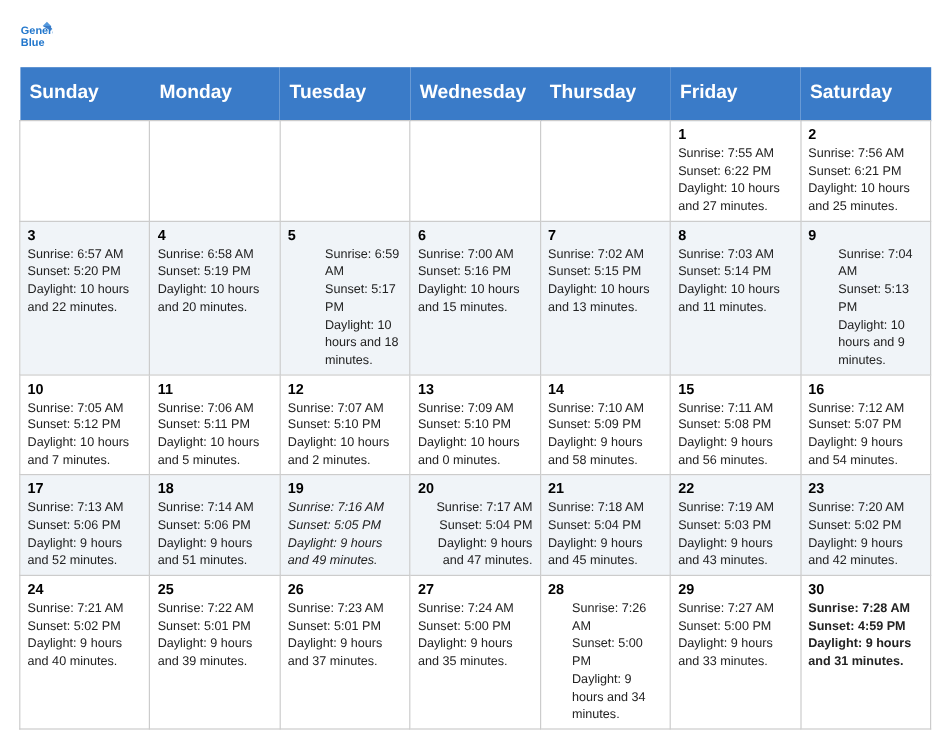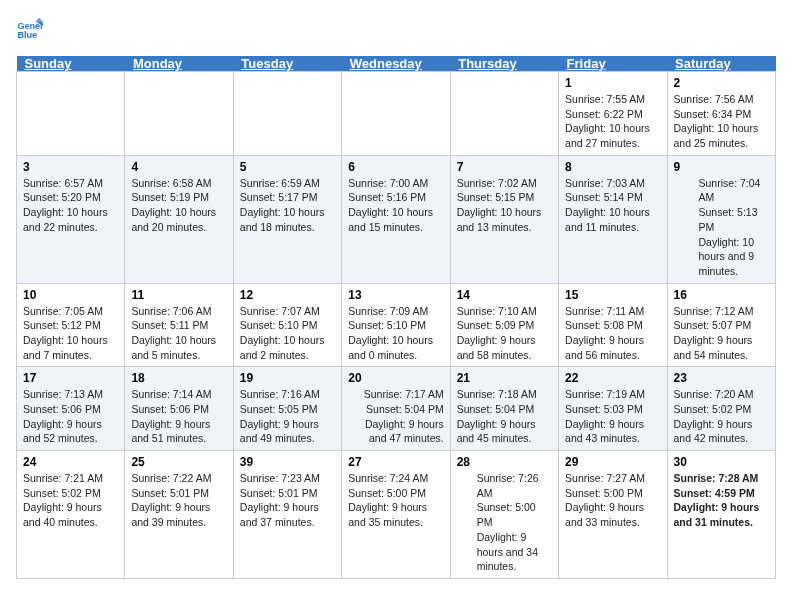--- a/index.html
+++ b/index.html
@@ -40,24 +40,23 @@
     }
     table {
       width: 100%;
       border-collapse: collapse;
       font-size: 11px;
     }
     thead th {
       background: #3a7bc8;
       color: #fff;
       text-align: left;
-      padding: 0 8px;
-      font-size: 13px;
+      padding: 13px 8px;
+      font-size: 16px;
       font-weight: bold;
-      text-decoration: underline;
     }
     tbody tr {
       vertical-align: top;
     }
     tbody tr:nth-child(odd) {
       background: #fff;
     }
     tbody tr:nth-child(even) {
       background: #f0f4f8;
     }
@@ -123,40 +122,40 @@
         <td class="empty-cell"></td>
         <td>
           <div class="day-num">1</div>
           <div class="day-detail" style="white-space: pre-line;">Sunrise: 7:55 AM
 Sunset: 6:22 PM
 Daylight: 10 hours and 27 minutes.</div>
         </td>
         <td>
           <div class="day-num">2</div>
           <div class="day-detail" style="white-space: pre-line;">Sunrise: 7:56 AM
-Sunset: 6:34 PM
+Sunset: 6:21 PM
 Daylight: 10 hours and 25 minutes.</div>
         </td>
       </tr>
       <tr>
         <td>
           <div class="day-num">3</div>
           <div class="day-detail" style="white-space: pre-line;">Sunrise: 6:57 AM
 Sunset: 5:20 PM
 Daylight: 10 hours and 22 minutes.</div>
         </td>
         <td>
           <div class="day-num">4</div>
           <div class="day-detail" style="white-space: pre-line;">Sunrise: 6:58 AM
 Sunset: 5:19 PM
 Daylight: 10 hours and 20 minutes.</div>
         </td>
         <td>
           <div class="day-num">5</div>
-          <div class="day-detail" style="white-space: pre-line;">Sunrise: 6:59 AM
+          <div class="day-detail" style="white-space: pre-line; margin-left: 31px;">Sunrise: 6:59 AM
 Sunset: 5:17 PM
 Daylight: 10 hours and 18 minutes.</div>
         </td>
         <td>
           <div class="day-num">6</div>
           <div class="day-detail" style="white-space: pre-line;">Sunrise: 7:00 AM
 Sunset: 5:16 PM
 Daylight: 10 hours and 15 minutes.</div>
         </td>
         <td>
@@ -230,21 +229,21 @@
 Daylight: 9 hours and 52 minutes.</div>
         </td>
         <td>
           <div class="day-num">18</div>
           <div class="day-detail" style="white-space: pre-line;">Sunrise: 7:14 AM
 Sunset: 5:06 PM
 Daylight: 9 hours and 51 minutes.</div>
         </td>
         <td>
           <div class="day-num">19</div>
-          <div class="day-detail" style="white-space: pre-line;">Sunrise: 7:16 AM
+          <div class="day-detail" style="white-space: pre-line; font-style: italic;">Sunrise: 7:16 AM
 Sunset: 5:05 PM
 Daylight: 9 hours and 49 minutes.</div>
         </td>
         <td>
           <div class="day-num">20</div>
           <div class="day-detail" style="white-space: pre-line; text-align: right;">Sunrise: 7:17 AM
 Sunset: 5:04 PM
 Daylight: 9 hours and 47 minutes.</div>
         </td>
         <td>
@@ -273,21 +272,21 @@
 Sunset: 5:02 PM
 Daylight: 9 hours and 40 minutes.</div>
         </td>
         <td>
           <div class="day-num">25</div>
           <div class="day-detail" style="white-space: pre-line;">Sunrise: 7:22 AM
 Sunset: 5:01 PM
 Daylight: 9 hours and 39 minutes.</div>
         </td>
         <td>
-          <div class="day-num">39</div>
+          <div class="day-num">26</div>
           <div class="day-detail" style="white-space: pre-line;">Sunrise: 7:23 AM
 Sunset: 5:01 PM
 Daylight: 9 hours and 37 minutes.</div>
         </td>
         <td>
           <div class="day-num">27</div>
           <div class="day-detail" style="white-space: pre-line;">Sunrise: 7:24 AM
 Sunset: 5:00 PM
 Daylight: 9 hours and 35 minutes.</div>
         </td>

